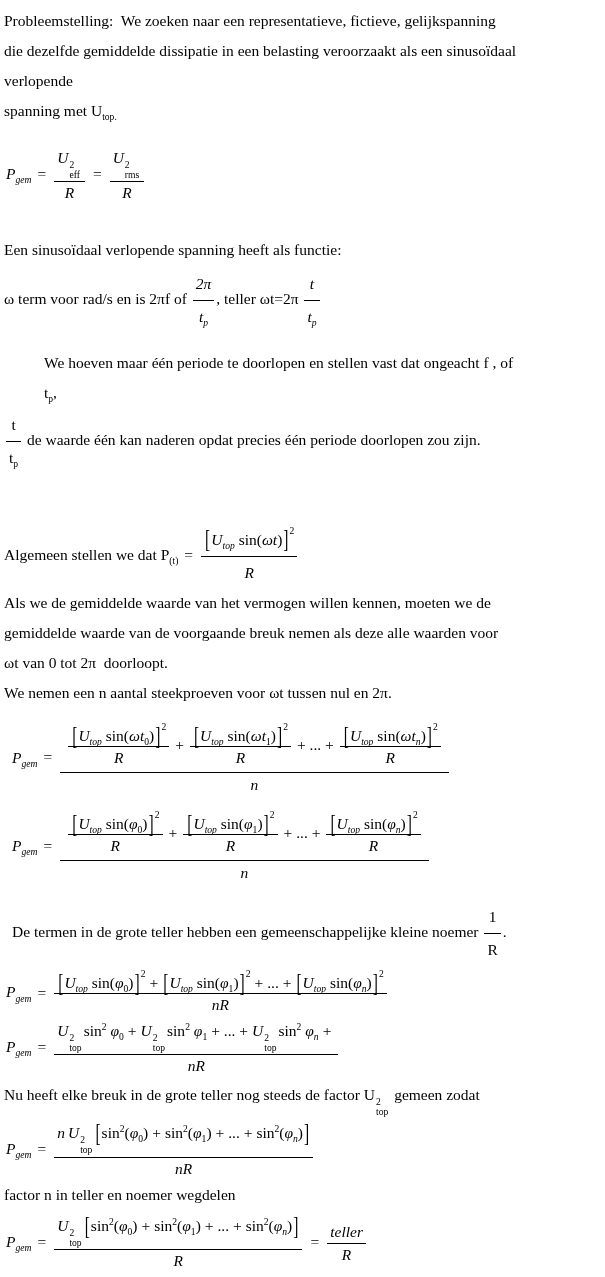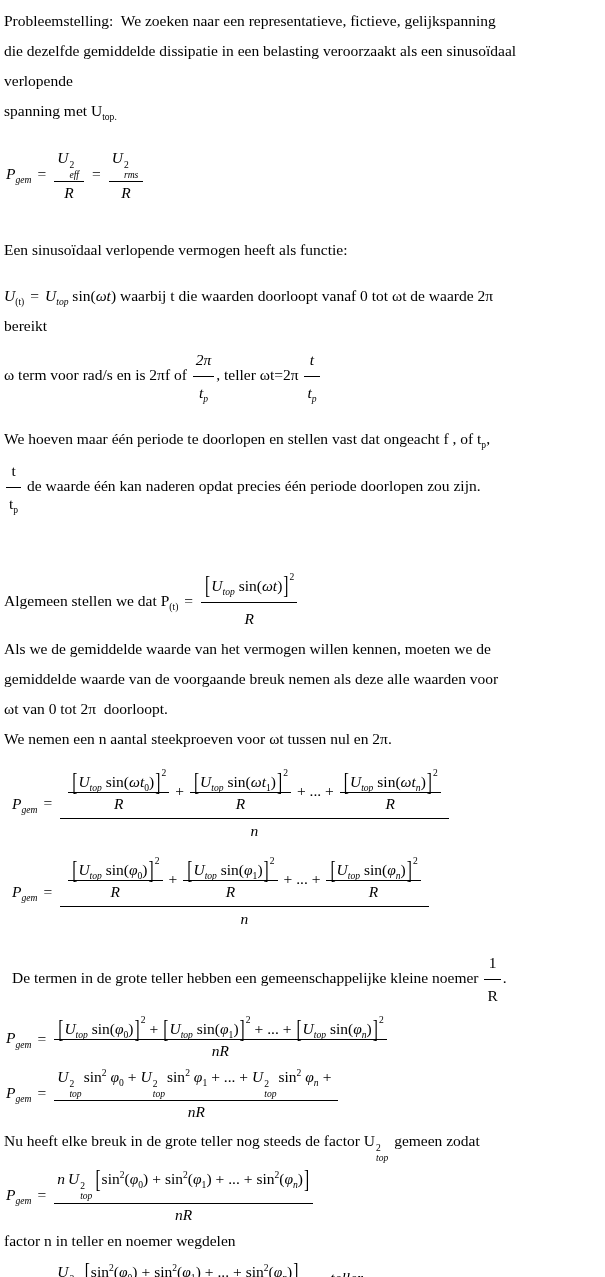--- a/index.html
+++ b/index.html
@@ -14,21 +14,21 @@
   .fraction{display:inline-block;vertical-align:middle;text-align:center;margin:0 2px;}
   .fraction>.num{display:block;padding:0 3px 1px;}
   .fraction>.den{display:block;border-top:1px solid #000;padding:1px 3px 0;}
   .fraction.big>.num{padding:2px 6px 4px;}
   .fraction.big>.den{padding-top:2px;}
   .bracketed{white-space:nowrap;}
   .bracket{display:inline-block;transform:scaleY(1.6);transform-origin:center 55%;padding:0 1px;}
   .bsup{position:relative;top:-0.5em;font-size:0.62em;}
   .supsub{display:inline-flex;flex-direction:column;align-items:flex-start;font-size:0.62em;line-height:1.05;vertical-align:-0.55em;margin:0 2px 0 1px;}
   .supsub>.ss-top{display:block;}
-  .supsub>.ss-bot{display:block;font-style:italic;}
+  .supsub>.ss-bot{display:block;}
   .op{margin:0 4px;}
   .eq{margin:0 6px;}
   .sp3{margin-left:3px;}
 </style>
 </head>
 <body>
 
 <div class="page">
 
   <div>
@@ -40,33 +40,30 @@
   <div class="mathline" style="margin:22px 0 0 2px;">
     <span class="var">P</span><sub class="var">gem</sub><span class="eq">=</span><span class="fraction"><span class="num"><span class="var">U</span><span class="supsub">
             <span class="ss-top">2</span>
             <span class="ss-bot">eff</span>
           </span></span><span class="den var">R</span></span><span class="eq">=</span><span class="fraction"><span class="num"><span class="var">U</span><span class="supsub">
             <span class="ss-top">2</span>
             <span class="ss-bot">rms</span>
           </span></span><span class="den var">R</span></span>
   </div>
 
-  <div class="textline" style="margin-top:32px;">Een sinusoïdaal verlopende vermogen heeft als functie:</div>
+  <div class="textline" style="margin-top:32px;">Een sinusoïdaal verlopende spanning heeft als functie:</div>
 
-  <div class="mixline" style="margin-top:16px;">
-    <span class="var">U</span><sub>(t)</sub><span class="eq">=</span><span class="var">U</span><sub class="var">top</sub> <span>sin</span><span>(</span><span class="var">ωt</span><span>)</span><span>&nbsp;waarbij t die waarden doorloopt vanaf 0 tot ωt de waarde 2π bereikt</span>
-  </div>
 
   <div class="mixline" style="margin-top:4px;">
     <span>ω term voor rad/s en is 2πf of</span>
     <span class="fraction"><span class="num var">2π</span><span class="den"><span class="var">t</span><sub class="var">p</sub></span></span><span>, teller ωt=2π</span>
     <span class="fraction"><span class="num var">t</span><span class="den"><span class="var">t</span><sub class="var">p</sub></span></span>
   </div>
 
-  <div class="mixline" style="margin-top:16px;">
+  <div class="mixline" style="margin-top:16px;margin-left:40px;">
     <span>We hoeven maar één periode te doorlopen en stellen vast dat ongeacht f , of t</span><sub>p</sub><span>,</span>
   </div>
   <div class="mixline" style="margin-top:2px;">
     <span class="fraction"><span class="num">t</span><span class="den"><span>t</span><sub>p</sub></span></span>
     <span>de waarde één kan naderen opdat precies één periode doorlopen zou zijn.</span>
   </div>
 
   <div class="mixline" style="margin-top:52px;">
     <span>Algemeen stellen we dat P</span><sub>(t)</sub><span class="eq">=</span><span class="fraction"><span class="num"><span class="bracketed"><span class="bracket">[</span><span class="var">U</span><sub class="var">top</sub> <span>sin</span><span>(</span><span class="var">ωt</span><span>)</span><span class="bracket">]</span><sup class="bsup">2</sup></span></span><span class="den var">R</span></span>
   </div>

